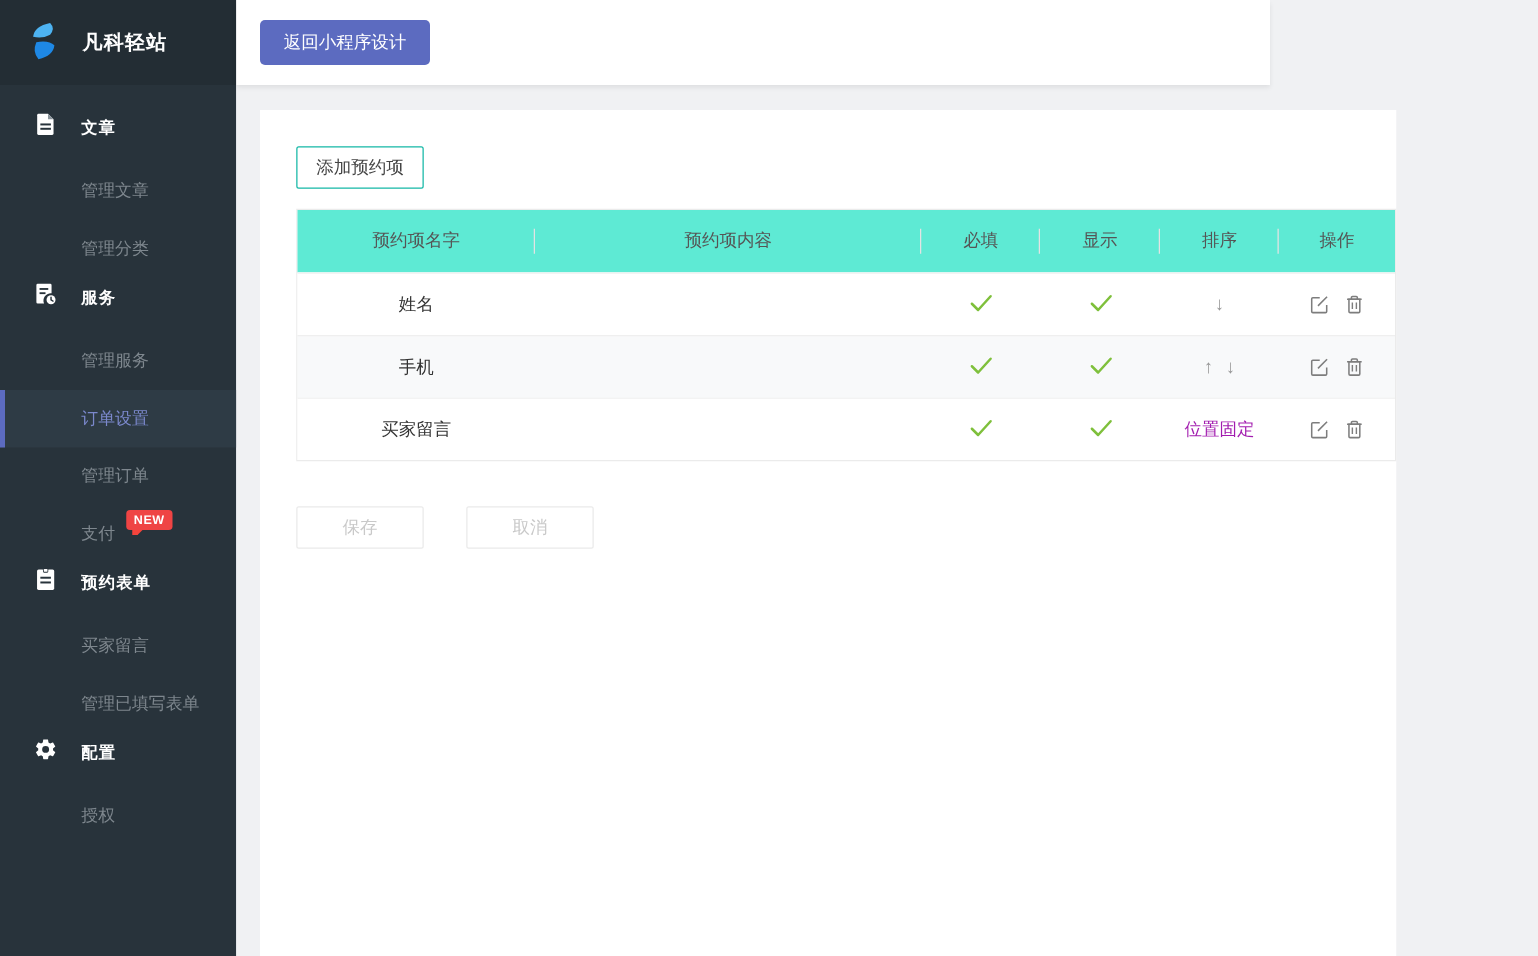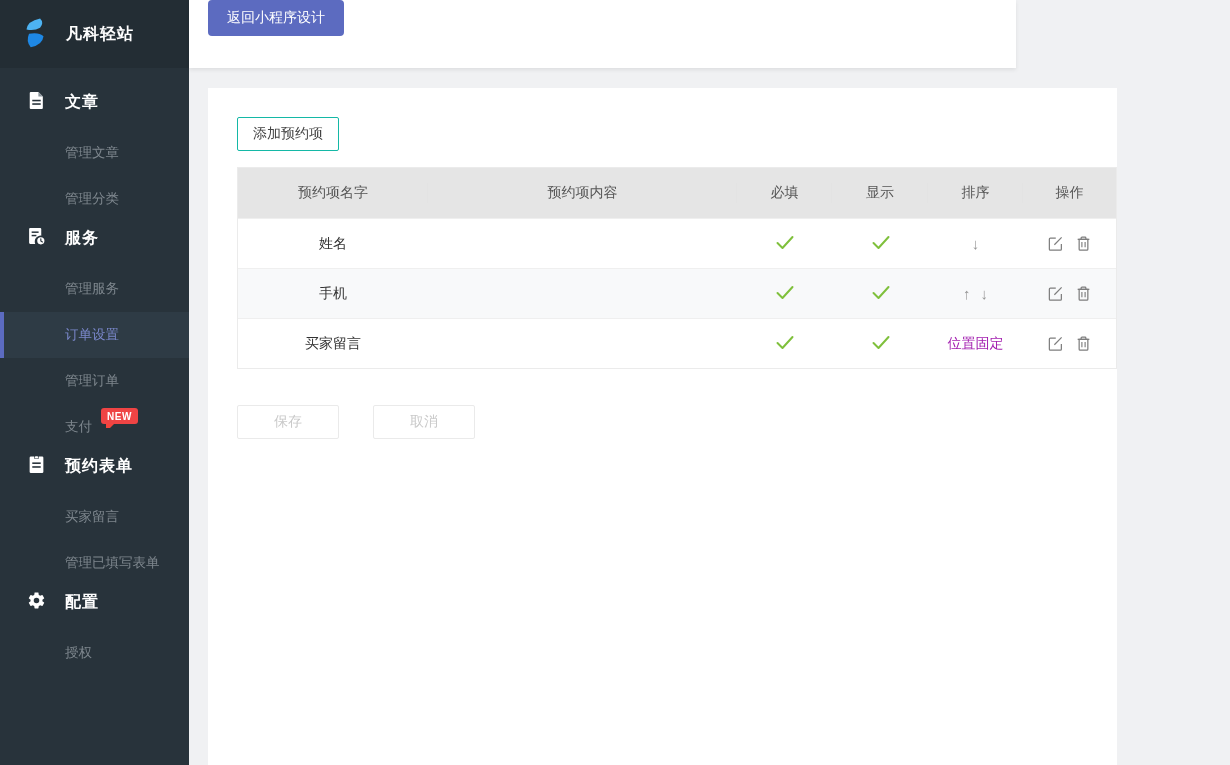--- a/index.html
+++ b/index.html
@@ -9,41 +9,41 @@
   .app { display:flex; width:1016px; height:765px; }
 
   
   .sidebar { width:189px; flex:0 0 189px; background:#28333b; color:#fff; overflow:hidden; }
   .logo-area { height:68px; background:#232d34; display:flex; align-items:center; padding-left:18px; gap:14px; }
   .brand { font-size:16px; font-weight:700; letter-spacing:1px; color:#ffffff; }
 
   .side-section { }
   .side-section.first { margin-top:18px; }
   .side-header { height:32px; display:flex; align-items:center; padding-left:27px; gap:19px; }
-  .side-header .sec-label { font-size:16px; font-weight:700; color:#ffffff; letter-spacing:1px; }
+  .side-header .sec-label { font-size:13px; font-weight:700; color:#ffffff; letter-spacing:1px; }
   .side-items { margin-top:12px; }
   .side-item { height:46px; display:flex; align-items:center; padding-left:65px; font-size:13.5px; color:#7e878e; cursor:pointer; position:relative; }
   .side-item.active { background:#2e3b45; border-left:4px solid #5c6bc0; padding-left:61px; color:#7b88cc; }
   .badge-new { display:inline-block; position:relative; top:-11px; margin-left:9px; background:#ef4444; color:#fff; font-size:10px; font-weight:700; padding:2.5px 6px; border-radius:3px; letter-spacing:.5px; }
   .badge-new::after { content:''; position:absolute; left:5px; bottom:-4px; border:4px solid transparent; border-top-color:#f4443c; border-left-color:#f4443c; border-bottom:0; }
 
   
   .main { flex:1; display:flex; flex-direction:column; min-width:0; }
-  .topbar { height:68px; background:#fff; display:flex; padding-left:19px; box-shadow:0 2px 4px rgba(0,0,0,.08); position:relative; z-index:2; }
+  .topbar { height:68px; background:#fff; display:flex; align-items:center; padding-left:19px; box-shadow:0 2px 4px rgba(0,0,0,.08); position:relative; z-index:2; }
   .back-btn { background:#5c6bc0; color:#fff; border:none; border-radius:4px; height:36px; padding:0 19px; font-size:14px; cursor:pointer; font-family:inherit; }
 
   .content { flex:1; background:#f0f1f3; padding:20px 0 0 19px; display:flex; }
   .panel { flex:1; background:#fff; padding:29px 0 0 29px; }
 
   .add-btn { height:34px; padding:0 15px; background:#fff; border:1px solid #14b8a6; border-radius:2px; font-size:14px; color:#444; cursor:pointer; font-family:Liberation Sans, sans-serif; }
 
   
   .table { width:880px; margin-top:16px; border:1px solid #ebebeb; }
   .trow { display:flex; height:50px; align-items:center; }
-  .thead { background:#e5e5e5; }
+  .thead { background:#5eead4; }
   .tbody .trow { border-top:1px solid #efefef; background:#fff; }
   .tbody .trow.striped { background:#f8f9fa;justify-content:flex-end; }
   .cell { display:flex; align-items:center; justify-content:center; height:100%; position:relative; }
   .c0{width:190px;} .c1{width:309px;} .c2{width:96px;} .c3{width:95px;} .c4{width:95px;} .c5{width:93px;}
   .thead .cell { font-size:14px; color:#555; }
   .thead .cell:not(:last-child)::after { content:''; position:absolute; right:0; top:15px; height:20px; width:1px; background:#e3e3e3; }
   .tbody .cell { font-size:14px; color:#333; }
   .arrow { color:#979797; font-size:15px; line-height:1; cursor:pointer; }
   .arrow + .arrow { margin-left:10px; }
   .fixed-text { font-size:14px; color:#a21caf; }

